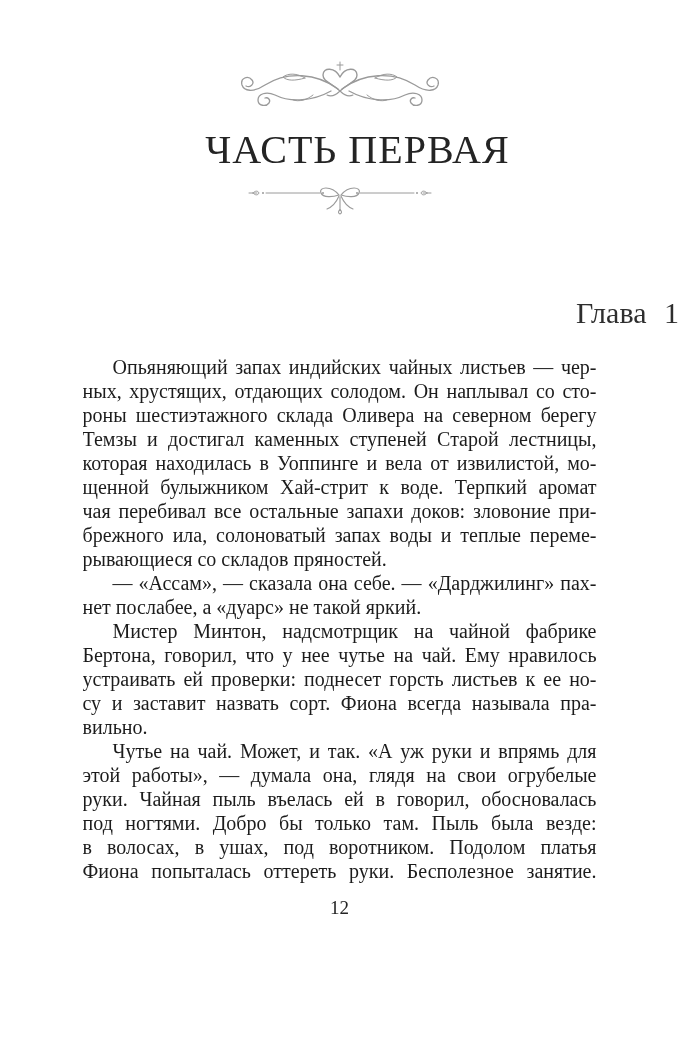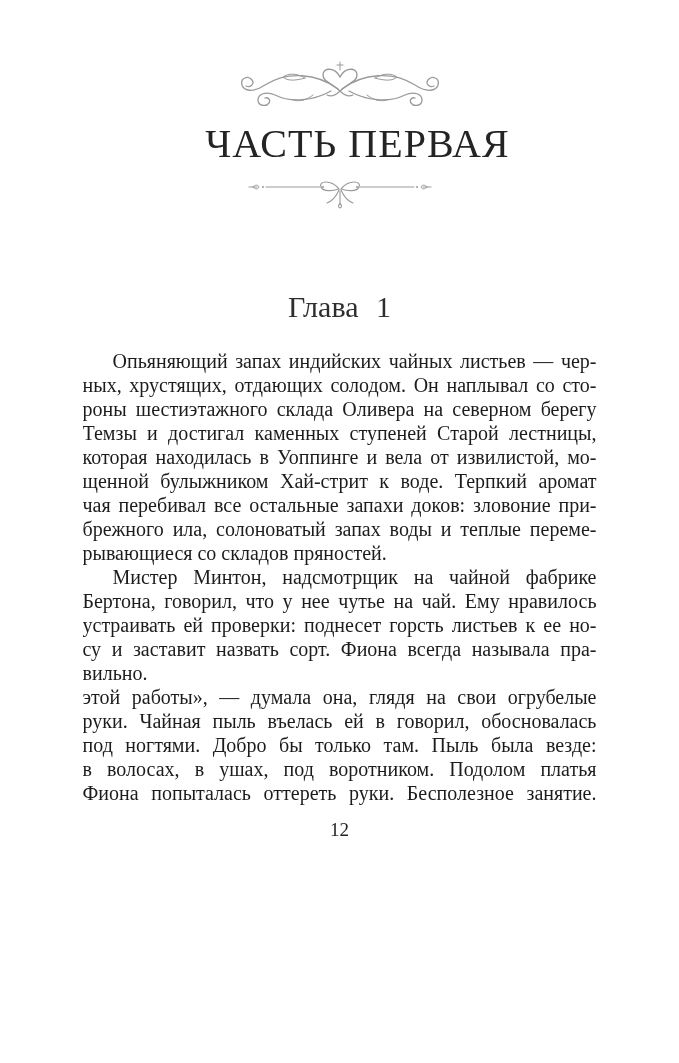--- a/index.html
+++ b/index.html
@@ -13,27 +13,27 @@
     font-family: "Liberation Serif", serif;
     color: #1c1c1c;
   }
   .ornament-top { display: block; margin: 60px auto 0; }
   .part-title {
     text-align: center;
     font-size: 40px;
     line-height: 1.1;
     letter-spacing: 1px;
     color: #242424;
-    margin-top: 4px;
+    margin-top: 10px;
     font-weight: normal;
     padding-left: 36px;
   }
   .divider { display: block; margin: 10px auto 0; }
   .chapter-title {
-    text-align: center;
+    text-align: right;
     font-size: 30px;
     line-height: 1.1;
     color: #2e2e2e;
     word-spacing: 10px;
     margin-top: 80px;
     font-weight: normal;
   }
   .body-text {
     width: 514px;
     margin: 26px auto 0;
@@ -98,27 +98,32 @@
         <div class="line">ных, хрустящих, отдающих солодом. Он наплывал со сто-</div>
         <div class="line">роны шестиэтажного склада Оливера на северном берегу</div>
         <div class="line">Темзы и достигал каменных ступеней Старой лестницы,</div>
         <div class="line">которая находилась в Уоппинге и вела от извилистой, мо-</div>
         <div class="line">щенной булыжником Хай-стрит к воде. Терпкий аромат</div>
         <div class="line">чая перебивал все остальные запахи доков: зловоние при-</div>
         <div class="line">брежного ила, солоноватый запах воды и теплые переме-</div>
         <div class="line para-end">рывающиеся со складов пряностей.</div>
       </div>
       <div>
+        <div class="line first">— «Ассам», — сказала она себе. — «Дарджилинг» пах-</div>
+        <div class="line para-end">нет послабее, а «дуарс» не такой яркий.</div>
+      </div>
+      <div>
         <div class="line first">Мистер Минтон, надсмотрщик на чайной фабрике</div>
         <div class="line">Бертона, говорил, что у нее чутье на чай. Ему нравилось</div>
         <div class="line">устраивать ей проверки: поднесет горсть листьев к ее но-</div>
         <div class="line">су и заставит назвать сорт. Фиона всегда называла пра-</div>
         <div class="line para-end">вильно.</div>
       </div>
       <div>
+        <div class="line first">Чутье на чай. Может, и так. «А уж руки и впрямь для</div>
         <div class="line">этой работы», — думала она, глядя на свои огрубелые</div>
         <div class="line">руки. Чайная пыль въелась ей в говорил, обосновалась</div>
         <div class="line">под ногтями. Добро бы только там. Пыль была везде:</div>
         <div class="line">в волосах, в ушах, под воротником. Подолом платья</div>
         <div class="line">Фиона попыталась оттереть руки. Бесполезное занятие.</div>
       </div>
     </div>
 
   <div class="page-number">12</div>
 

